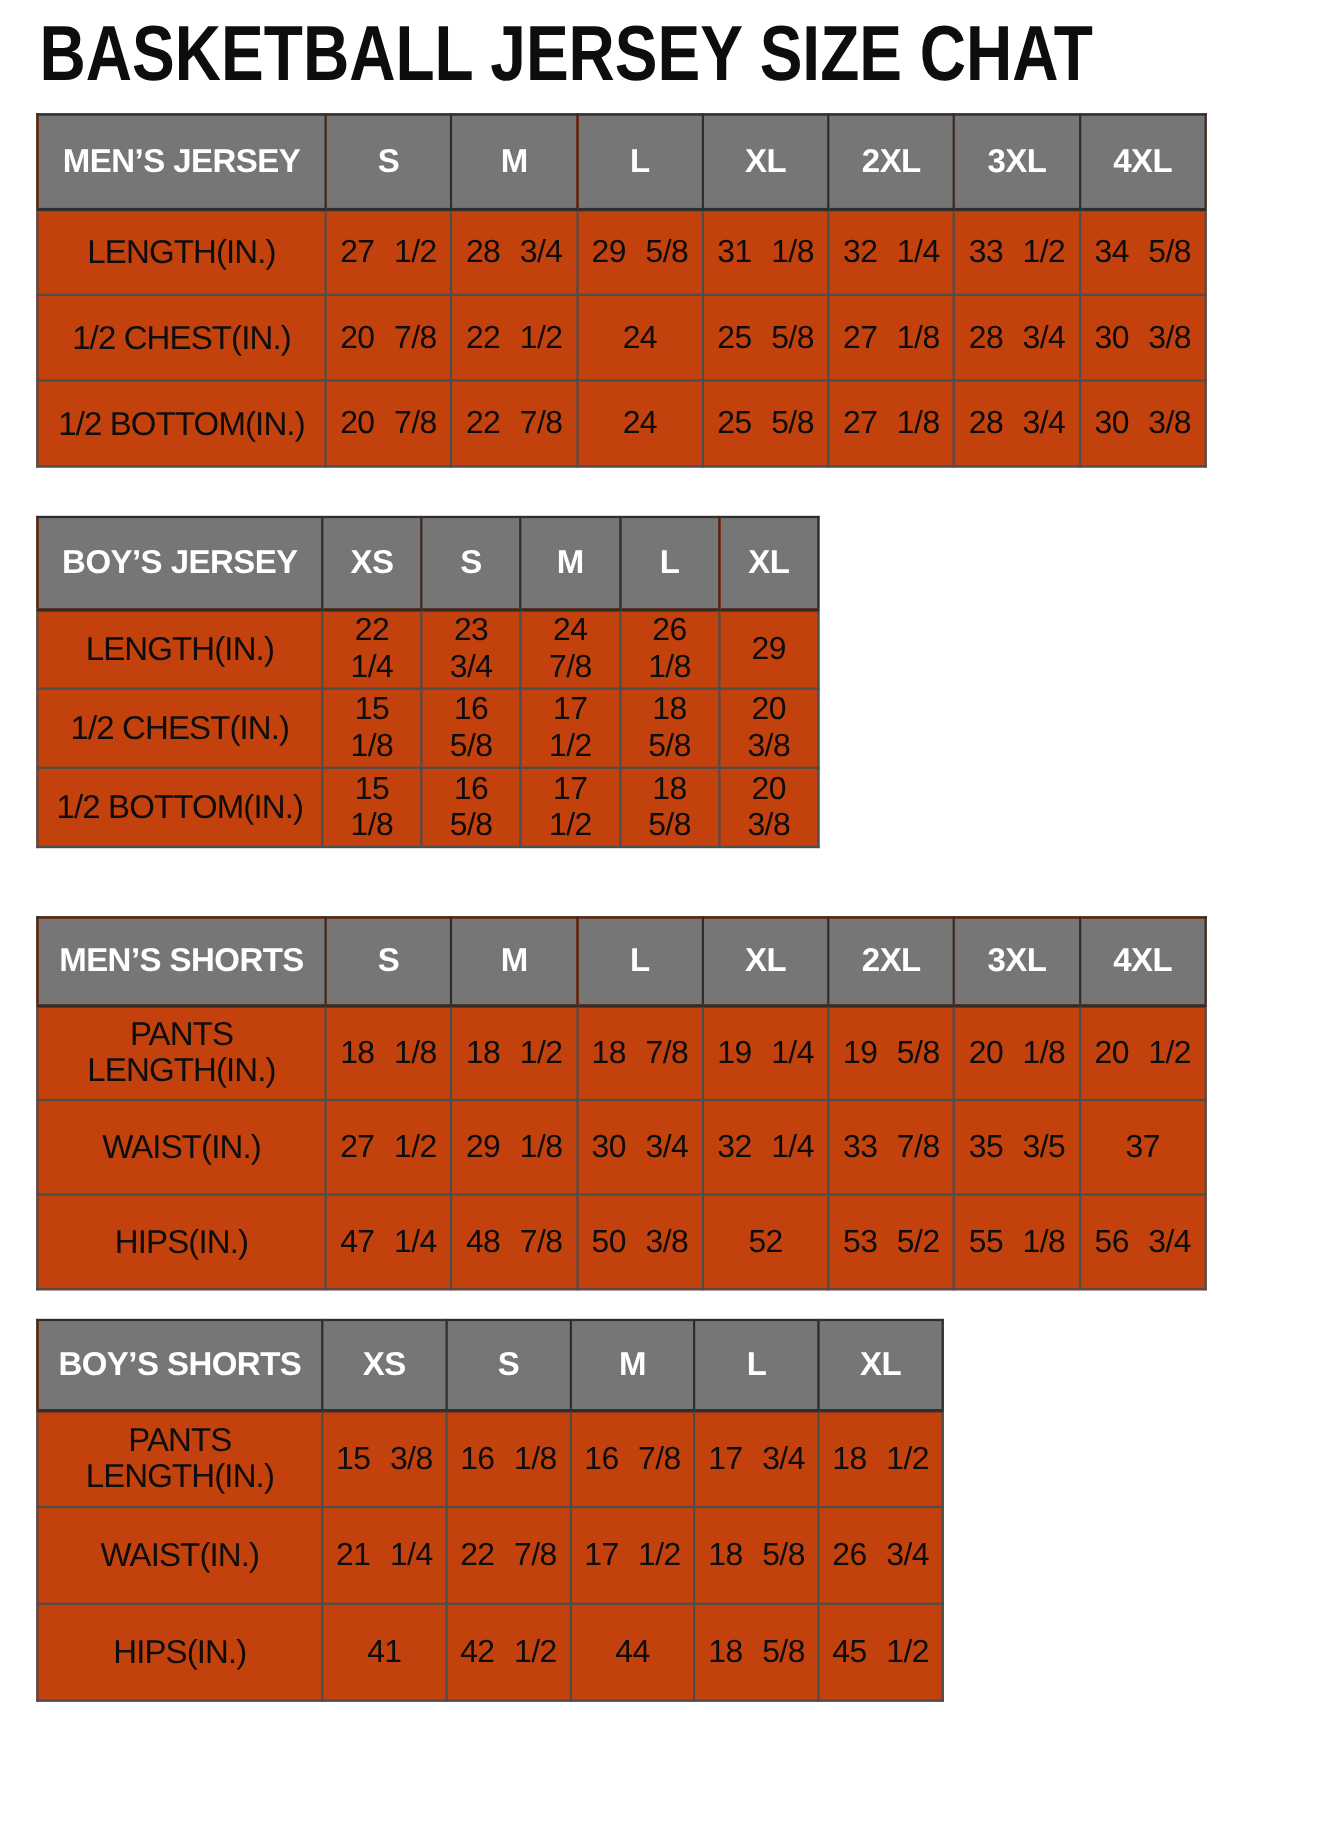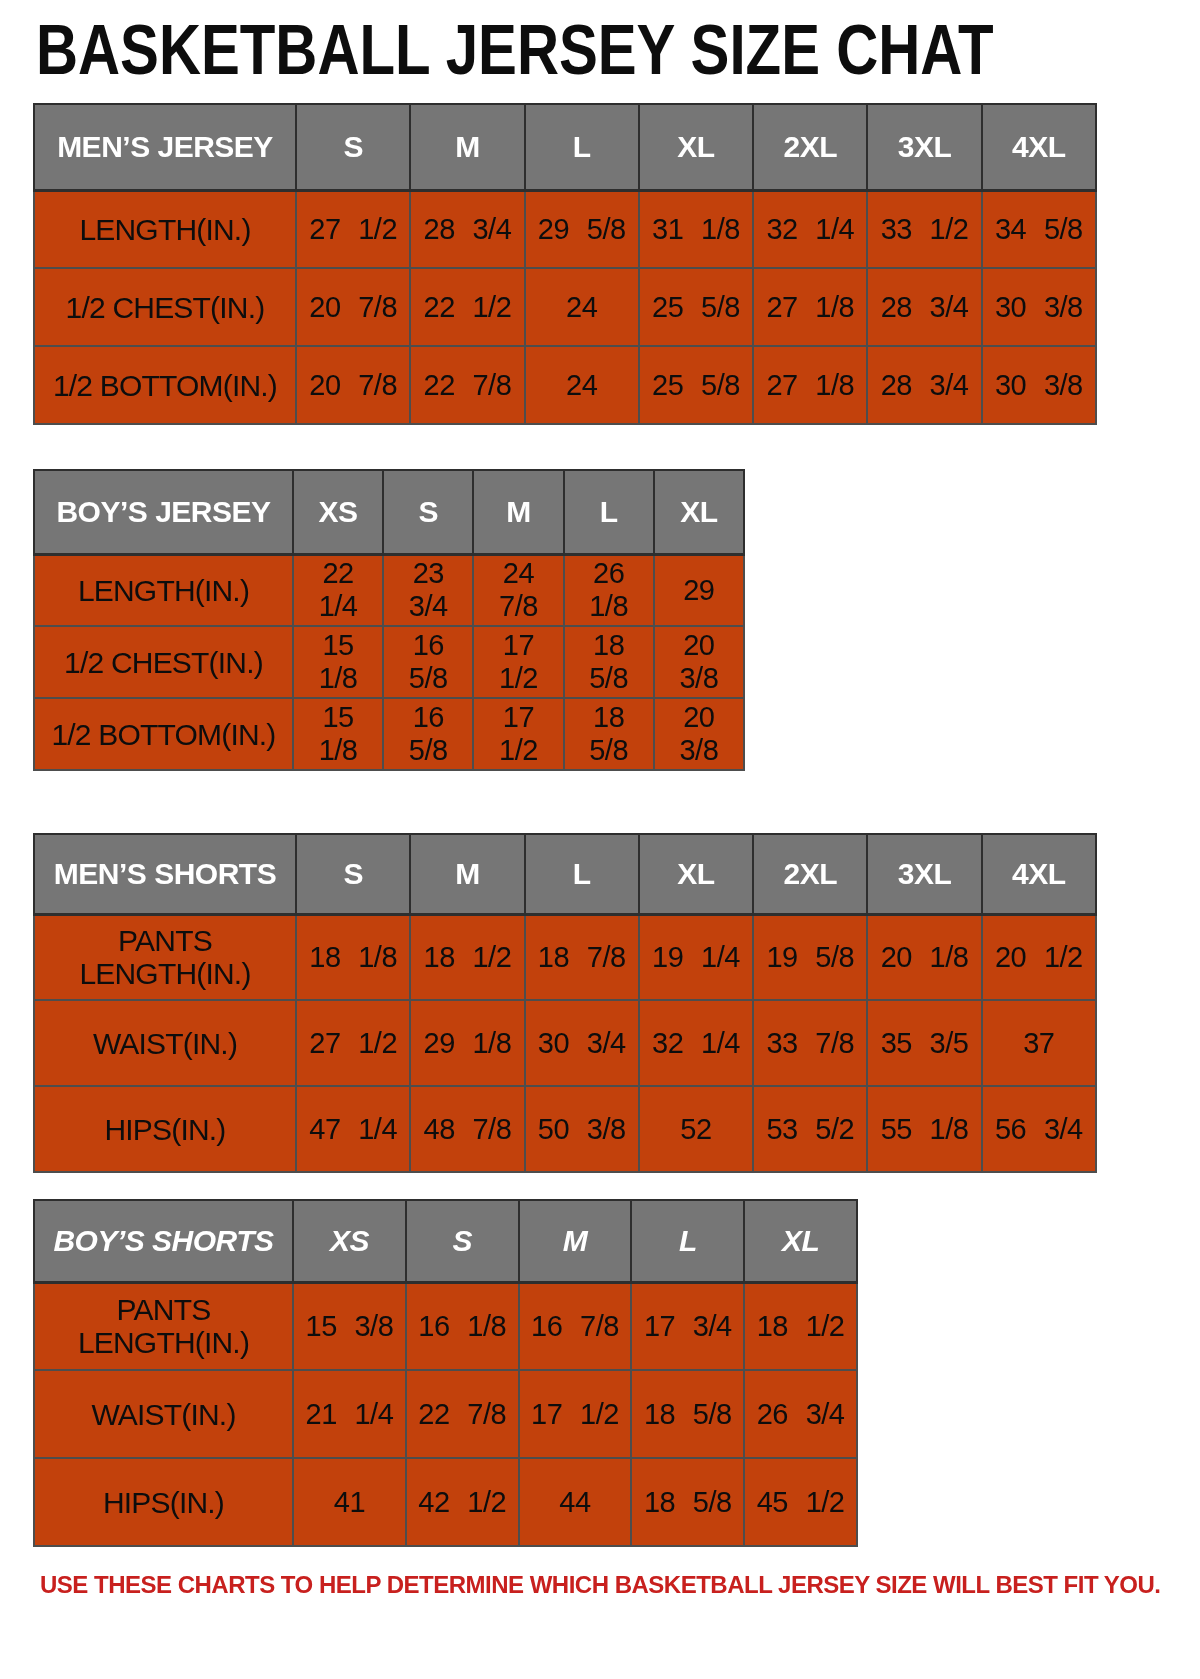--- a/index.html
+++ b/index.html
@@ -79,21 +79,21 @@
   .tbl-mens-shorts  { width: 1064px; margin-top: 62px; }
   .tbl-boys-shorts  { width: 825px;  margin-top: 26px; }
   .tbl-mens-jersey col.label-col,  .tbl-mens-shorts col.label-col  { width: 262px; }
   .tbl-boys-jersey col.label-col,  .tbl-boys-shorts col.label-col  { width: 259px; }
   .tbl-mens-jersey thead tr { height: 86px; }
   .tbl-mens-jersey tbody tr { height: 78px; }
   .tbl-boys-jersey thead tr { height: 84px; }
   .tbl-boys-jersey tbody tr { height: 72px; }
   .tbl-mens-shorts thead tr { height: 80px; }
   .tbl-mens-shorts tbody tr { height: 86px; }
-  .tbl-boys-shorts thead tr { height: 82px; font-style: italic; }
+  .tbl-boys-shorts thead tr { height: 82px; }
   .tbl-boys-shorts tbody tr { height: 88px; }
   .footer {
     margin: 24px 0 0 40px;
     font-size: 24px;
     font-weight: bold;
     letter-spacing: -0.5px;
     color: #c8201e;
     white-space: nowrap;
   }
 </style>
@@ -301,14 +301,13 @@
             <th>HIPS(IN.)</th>
             <td>41</td>
             <td>42 1/2</td>
             <td>44</td>
             <td>18 5/8</td>
             <td>45 1/2</td>
           </tr>
         </tbody>
       </table>
     </div>
-  <p class="footer">USE THESE CHARTS TO HELP DETERMINE WHICH BASKETBALL JERSEY SIZE WILL BEST FIT YOU.</p>
 </div>
 
 </body></html>

